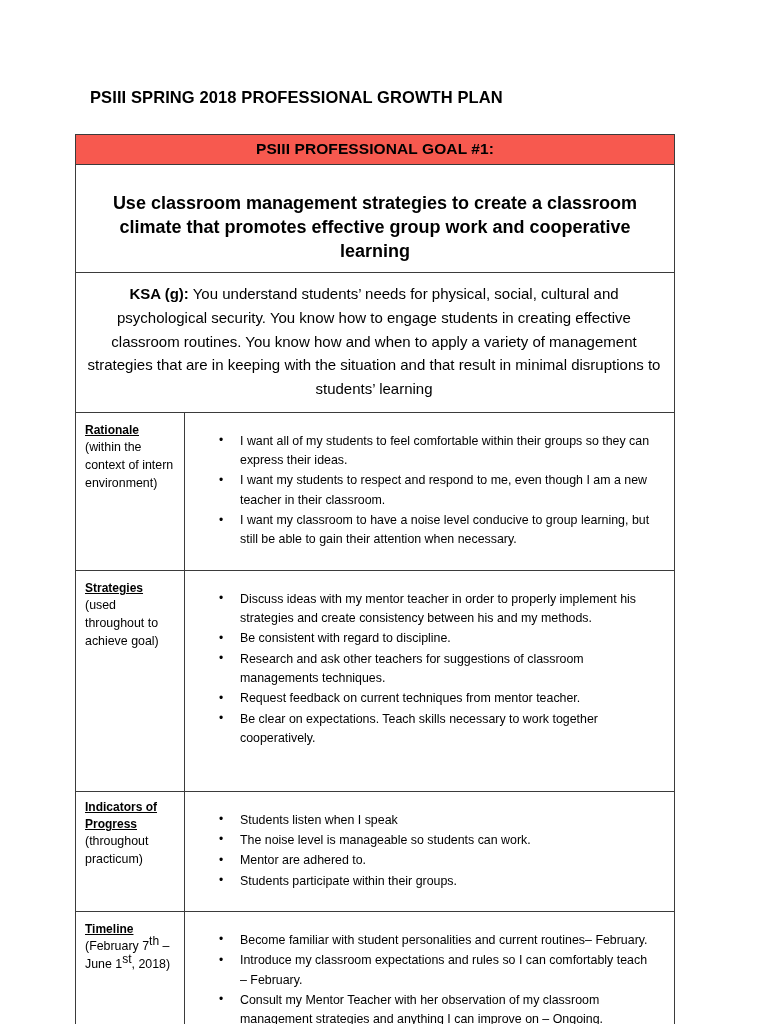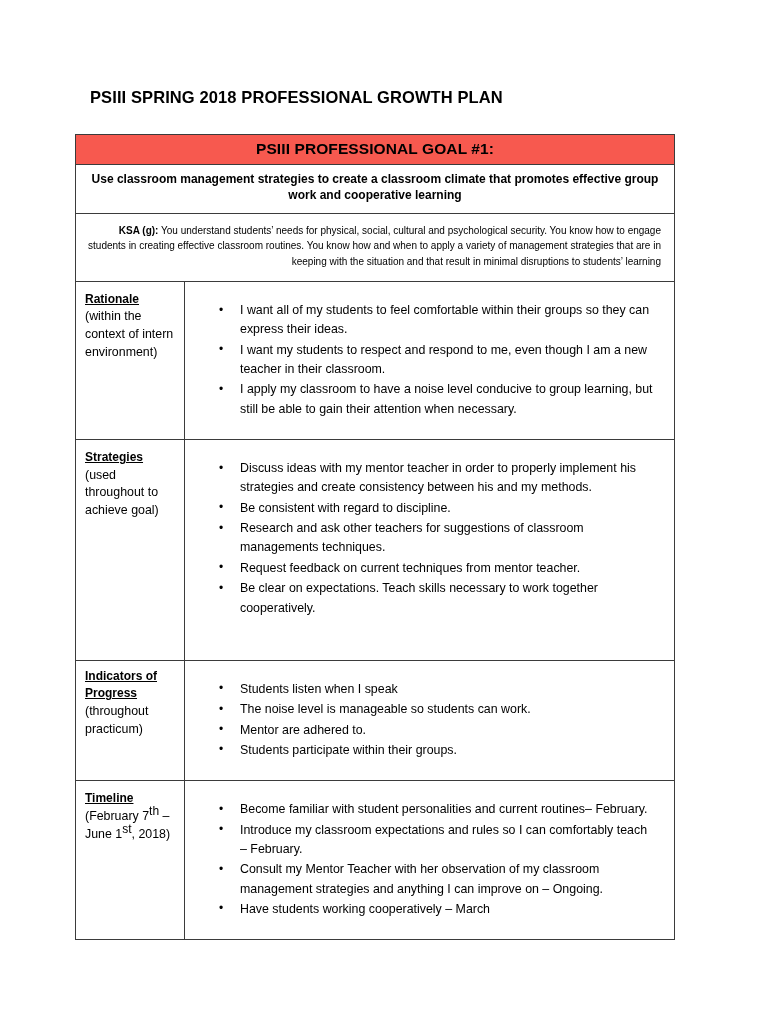--- a/index.html
+++ b/index.html
@@ -58,33 +58,34 @@
     font-weight: bold;
     letter-spacing: 0.1px;
   }
 
   
   .goal-cell {
     padding: 7px 14px 9px 14px !important;
     text-align: center;
   }
   .goal-text {
-    font-size: 12px;
+    font-size: 18px;
     font-weight: bold;
     line-height: 1.32;
+    margin-top: 20px;
   }
 
   
   .ksa-cell {
     padding: 9px 13px 11px 11px !important;
   }
   .ksa-text {
-    font-size: 10px;
+    font-size: 15px;
     line-height: 1.58;
-    text-align: right;
+    text-align: center;
   }
   .ksa-text b { font-weight: bold; }
 
   
   .label-cell {
     width: 109px;
     padding: 7px 6px 8px 9px !important;
   }
   .label-head {
     font-size: 12px;
@@ -162,21 +163,21 @@
 
       <tr>
         <td class="label-cell">
           <span class="label-head">Rationale</span>
           <div class="label-sub">(within the context of intern environment)</div>
         </td>
         <td class="bullet-cell">
           <ul class="bullets">
             <li>I want all of my students to feel comfortable within their groups so they can express their ideas.</li>
             <li>I want my students to respect and respond to me, even though I am a new teacher in their classroom.</li>
-            <li>I apply my classroom to have a noise level conducive to group learning, but still be able to gain their attention when necessary.</li>
+            <li>I want my classroom to have a noise level conducive to group learning, but still be able to gain their attention when necessary.</li>
           </ul>
         </td>
       </tr>
 
       <tr>
         <td class="label-cell">
           <span class="label-head">Strategies</span>
           <div class="label-sub">(used throughout to achieve goal)</div>
         </td>
         <td class="bullet-cell pad-bottom-lg">

